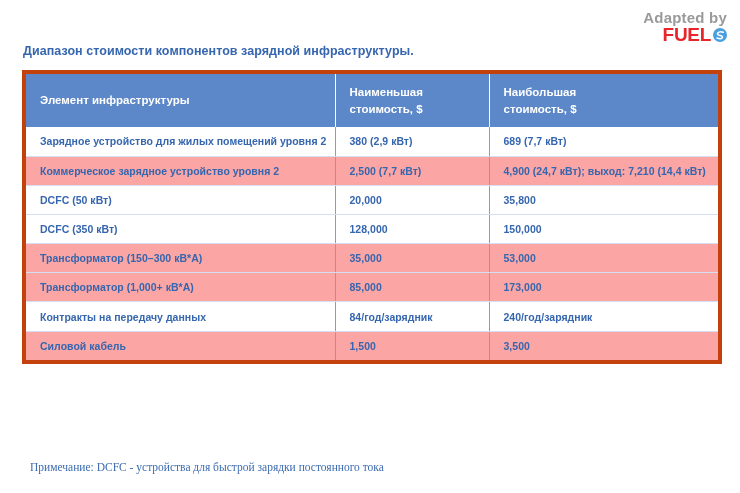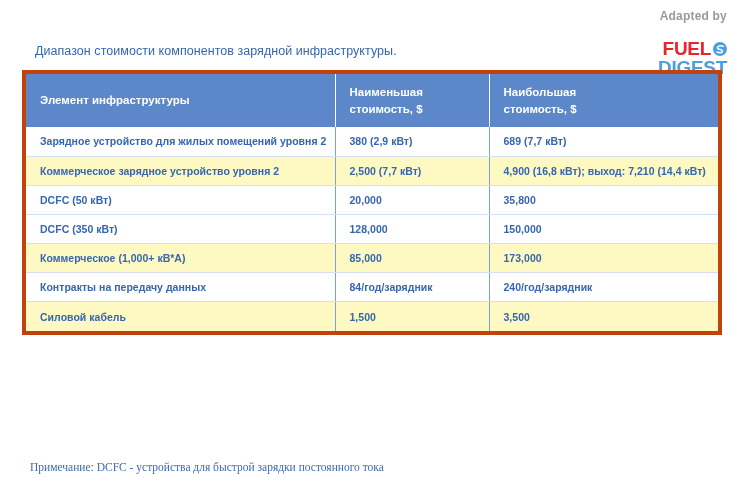--- a/index.html
+++ b/index.html
@@ -19,25 +19,25 @@
   .logo-block {
     position: absolute;
     top: 10px;
     right: 12px;
     width: 86px;
     text-align: left;
     line-height: 1;
     user-select: none;
   }
   .logo-adapted {
-    font-size: 12px;
+    font-size: 15px;
     font-weight: bold;
     color: #9a9a9a;
     letter-spacing: 0.2px;
-    margin-bottom: 18px;
+    margin-bottom: 1px;
     text-align: right;
     padding-right: 1px;
   }
   .logo-fuel-row {
     display: flex;
     align-items: center;
     justify-content: flex-end;
     gap: 1px;
   }
   .logo-fuel {
@@ -60,24 +60,24 @@
     color: #4a9fe0;
     letter-spacing: -0.3px;
     line-height: 1;
     text-align: right;
     padding-right: 1px;
   }
 
   
   .sheet-title {
     position: absolute;
-    left: 35px;
+    left: 23px;
     top: 44px;
     font-size: 12.5px;
-    font-weight: normal;
+    font-weight: bold;
     color: #3566ae;
     letter-spacing: 0.05px;
     white-space: nowrap;
   }
 
   
   .table-wrap {
     position: absolute;
     left: 22px;
     top: 70px;
@@ -118,21 +118,21 @@
     vertical-align: middle;
     border-bottom: 1px solid #d4e0f1;
     border-right: 1px solid #7ba0d4;
     white-space: nowrap;
     overflow: hidden;
     letter-spacing: 0.02px;
   }
   tbody td:last-child { border-right: none; }
   tbody tr:last-child td { border-bottom: none; margin-top: 26px; }
 
-  tbody tr.shade td { background: #fef9c3; }
+  tbody tr.shade td { background: #fca5a5; }
   tbody tr.plain td { background: #ffffff; }
 
   
   .footnote {
     position: absolute;
     left: 22px;
     top: 461px;
     font-family: "Liberation Serif", serif;
     font-size: 11.5px;
     color: #3d6cb0;
@@ -147,21 +147,20 @@
   <div class="logo-adapted">Adapted by</div>
   <div class="logo-fuel-row">
     <span class="logo-fuel">FUEL</span>
     <span class="logo-swirl">
       <svg width="16" height="16" viewBox="0 0 32 32" aria-hidden="true">
         <circle cx="16" cy="16" r="14" fill="#4a9fe0"></circle>
         <path d="M22.5 10.5 C18.5 9 13.5 9.5 11.5 12 C9.5 14.5 13 16 16.5 17 C20 18 22 19.5 20.5 21.5 C19 23.5 14 23.5 10 22" stroke="#ffffff" stroke-width="3" fill="none" stroke-linecap="round"></path>
       </svg>
     </span>
   </div>
-  <div class="logo-digest">DIGEST</div>
 </div>
 
 <div class="sheet-title">Диапазон стоимости компонентов зарядной инфраструктуры.</div>
 
 <div class="table-wrap">
   <table class="cost-table">
     <colgroup>
       <col class="c1">
         <col class="c2">
         <col class="c3">
@@ -183,34 +182,39 @@
     </thead>
     <tbody>
       <tr class="plain">
         <td>Зарядное устройство для жилых помещений уровня 2</td>
         <td>380 (2,9 кВт)</td>
         <td>689 (7,7 кВт)</td>
       </tr>
       <tr class="shade">
         <td>Коммерческое зарядное устройство уровня 2</td>
         <td>2,500 (7,7 кВт)</td>
-        <td>4,900 (16,8 кВт); выход: 7,210 (14,4 кВт)</td>
+        <td>4,900 (24,7 кВт); выход: 7,210 (14,4 кВт)</td>
       </tr>
       <tr class="plain">
         <td>DCFC (50 кВт)</td>
         <td>20,000</td>
         <td>35,800</td>
       </tr>
       <tr class="plain">
         <td>DCFC (350 кВт)</td>
         <td>128,000</td>
         <td>150,000</td>
       </tr>
       <tr class="shade">
-        <td>Коммерческое (1,000+ кВ*А)</td>
+        <td>Трансформатор (150–300 кВ*А)</td>
+        <td>35,000</td>
+        <td>53,000</td>
+      </tr>
+      <tr class="shade">
+        <td>Трансформатор (1,000+ кВ*А)</td>
         <td>85,000</td>
         <td>173,000</td>
       </tr>
       <tr class="plain">
         <td>Контракты на передачу данных</td>
         <td>84/год/зарядник</td>
         <td>240/год/зарядник</td>
       </tr>
       <tr class="shade">
         <td>Силовой кабель</td>

